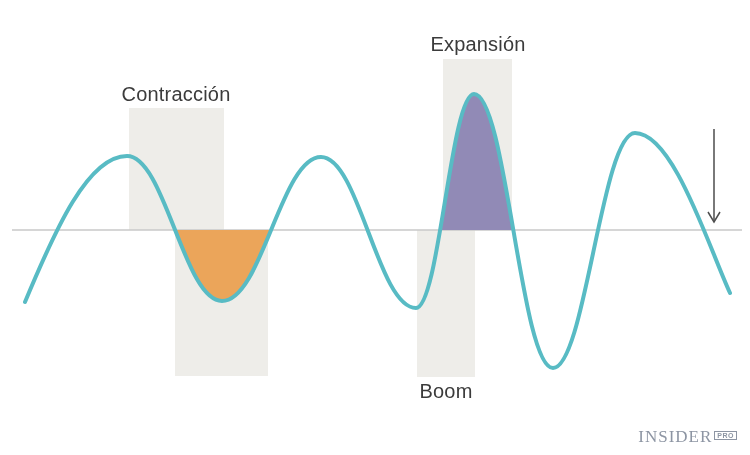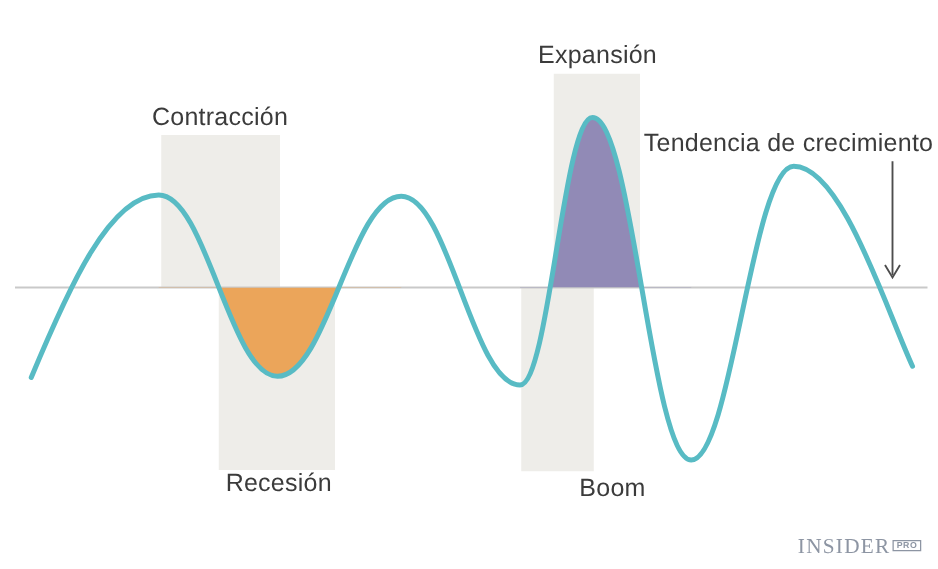--- a/index.html
+++ b/index.html
@@ -27,21 +27,21 @@
     color: #3b3b3b;
     white-space: nowrap;
     letter-spacing: 0.2px;
   }
   .centered {
     transform: translateX(-50%);
   }
   .label-contraction { left: 176px; top: 83px; }
   .label-expansion   { left: 478px; top: 33px; }
   .label-recession   { left: 223px; top: 376px; }
-  .label-boom        { left: 446px; top: 380px; margin-left: 44px; }
+  .label-boom        { left: 446px; top: 380px; }
   .label-trend       { left: 515px; top: 104px; }
   .logo {
     position: absolute;
     right: 13px;
     bottom: 8px;
     color: #8d95a3;
     font-family: "Liberation Serif", serif;
     white-space: nowrap;
   }
   .logo-brand {
@@ -93,23 +93,21 @@
     <g stroke-width="1.5" fill="none" stroke="#4d4d4d">
       <line x1="714" y1="129" x2="714" y2="220"></line>
       <polyline points="708,212 714,222 720,212"></polyline>
     </g>
   </svg>
 
   <div class="phase-label centered label-contraction">Contracción</div>
 
   <div class="phase-label centered label-expansion">Expansión</div>
 
-  <div class="phase-label centered label-recession">Recesión</div>
 
   <div class="phase-label centered label-boom">Boom</div>
 
-  <div class="phase-label label-trend">Tendencia de crecimiento</div>
 
   <div class="logo">
     <span class="logo-brand">INSIDER</span><span class="logo-badge">PRO</span>
   </div>
 
 </div>
 
 </body></html>

